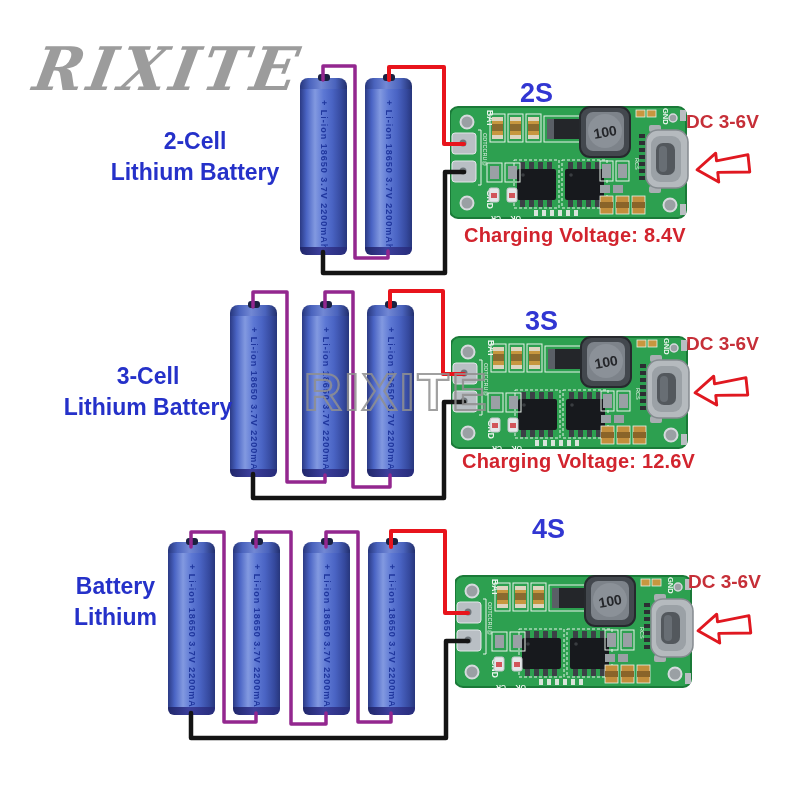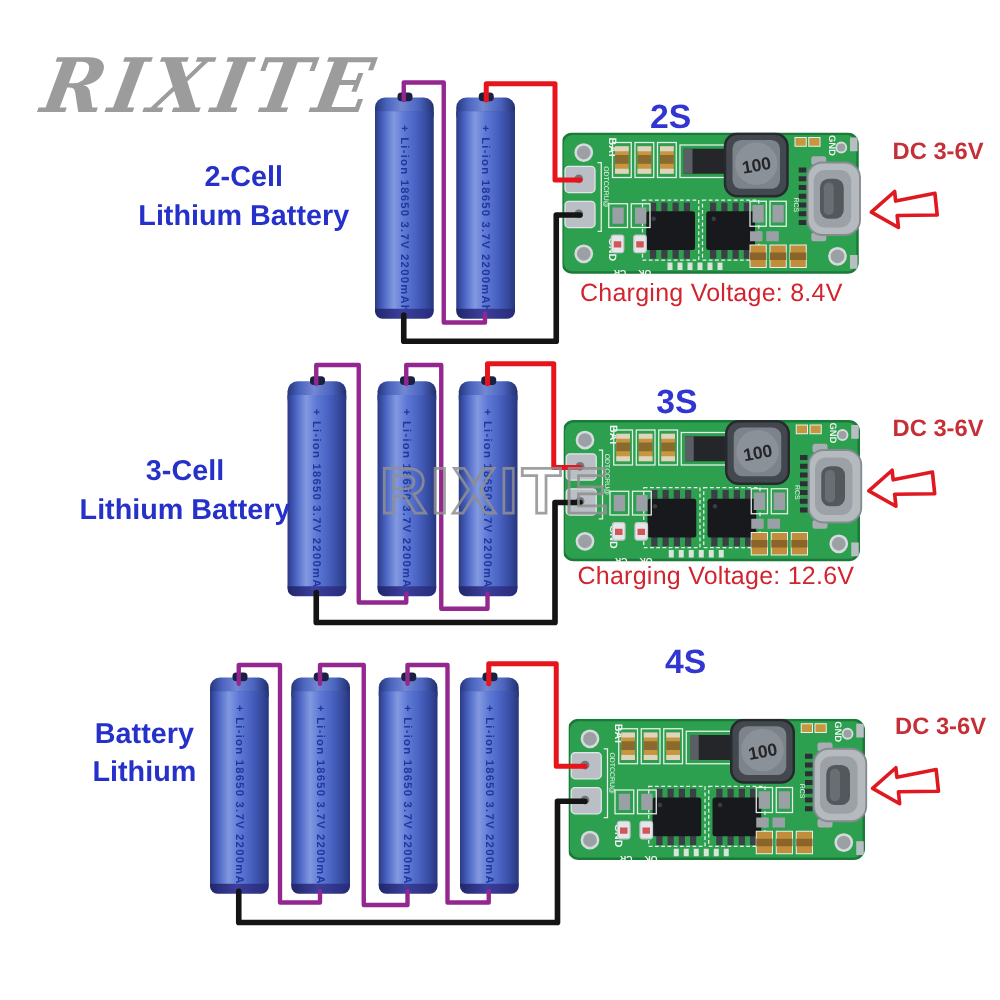--- a/index.html
+++ b/index.html
@@ -2,22 +2,22 @@
 <html><head>
 <meta charset="utf-8">
 <style>
   html,body{margin:0;padding:0;background:#fff;}
   .canvas{position:relative;width:800px;height:800px;background:#ffffff;overflow:hidden;
           font-family:"Liberation Sans",sans-serif;}
   .abs{position:absolute;}
   
   .cell-label{color:#2531c9;font-weight:bold;font-size:23px;line-height:31px;text-align:center;z-index:6;}
   .board-label{color:#3136d2;font-weight:bold;font-size:27px;text-align:left;z-index:6;width:60px;}
-  .dc-label{color:#c62f38;font-weight:bold;font-size:19px;white-space:nowrap;z-index:6;padding-left:28px;}
-  .charge-label{color:#d2242e;font-weight:normal;font-size:20px;white-space:nowrap;z-index:6;letter-spacing:.2px;}
+  .dc-label{color:#c62f38;font-weight:bold;font-size:19px;white-space:nowrap;z-index:6;}
+  .charge-label{color:#d2242e;font-weight:bold;font-size:20px;white-space:nowrap;z-index:6;letter-spacing:.2px;}
   
   .battery{width:47px;border-radius:7px;z-index:2;
     background:linear-gradient(90deg,#2b3a84 0%,#44 0%);}
   .bat-body{position:absolute;left:0;right:0;top:11px;bottom:7px;
     background:linear-gradient(90deg,#2b3a84 0%,#4a64c4 14%,#8299e0 32%,#5d78d4 50%,#4a64c4 68%,#35499e 88%,#27367c 100%);}
   .bat-top{position:absolute;left:0;right:0;top:0;height:17px;border-radius:8px 8px 3px 3px;
     background:linear-gradient(90deg,#27367c 0%,#4a63bd 20%,#7288d4 45%,#4a63bd 75%,#222f6e 100%);}
   .bat-top::after{content:"";position:absolute;left:2px;right:2px;top:11px;height:5px;border-radius:50%;
     background:rgba(10,16,60,.35);}
   .bat-btn{position:absolute;left:50%;top:-4px;transform:translateX(-50%);width:12px;height:7px;border-radius:3px;

